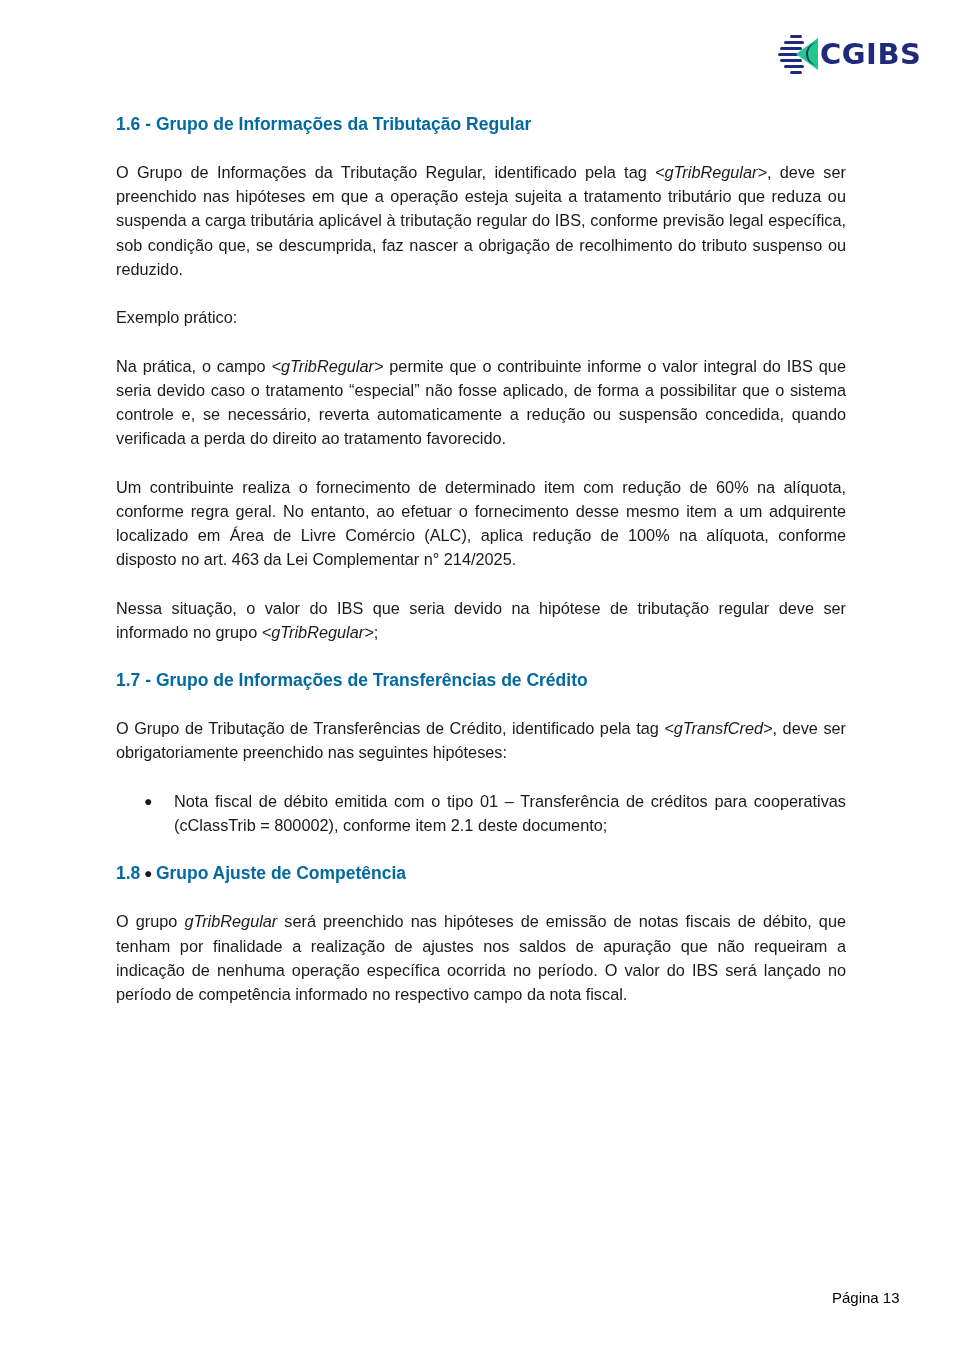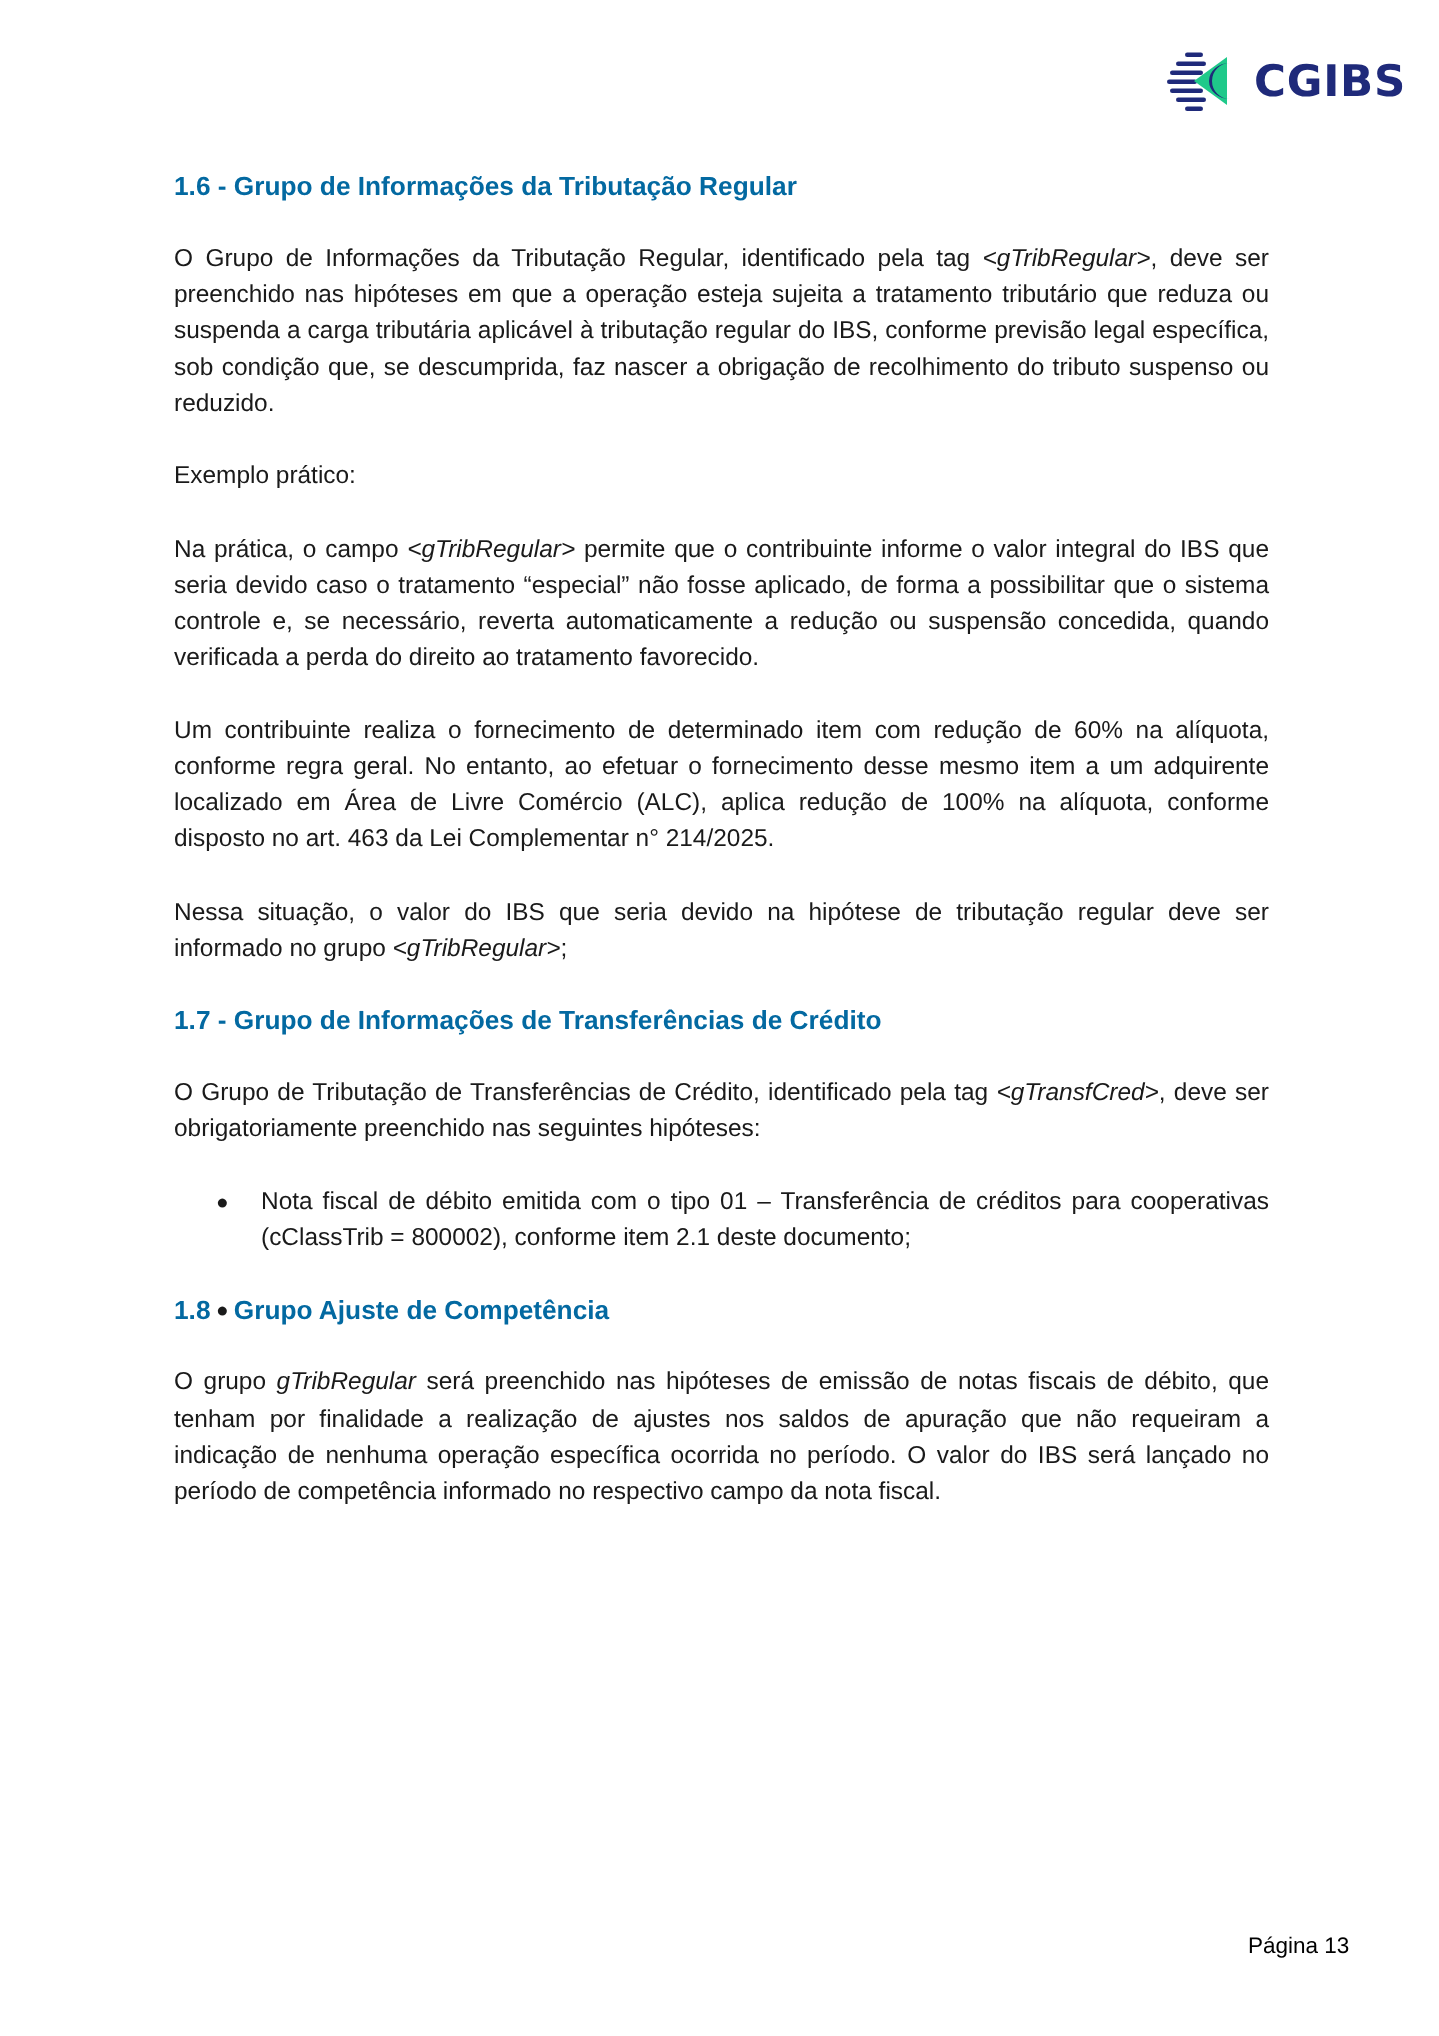--- a/index.html
+++ b/index.html
@@ -7,21 +7,21 @@
     width: 959px; height: 1357px; position: relative; overflow: hidden;
     font-family: "Liberation Sans", sans-serif; color: #1a1a1a;
   }
   .logo {
     position: absolute; top: 32px; left: 776px; height: 44px;
     display: flex; align-items: center;
   }
   .logo svg { display: block; }
   .logo-text {
     font-family: "DejaVu Sans", sans-serif; font-weight: bold;
-    font-size: 29px; color: #1f2a7a; letter-spacing: 0.5px; margin-left: 16px;
+    font-size: 29px; color: #1f2a7a; letter-spacing: 0.5px; margin-left: 0;
   }
   .content {
     position: absolute; top: 112px; left: 116px; width: 730px;
     font-size: 16.3px; line-height: 24.2px;
   }
   h2 {
     font-size: 17.5px; font-weight: bold; color: #0369a1; margin: 0 0 24px 0;
     line-height: 24px;
   }
   p { margin: 0 0 24.2px 0; text-align: justify; }

